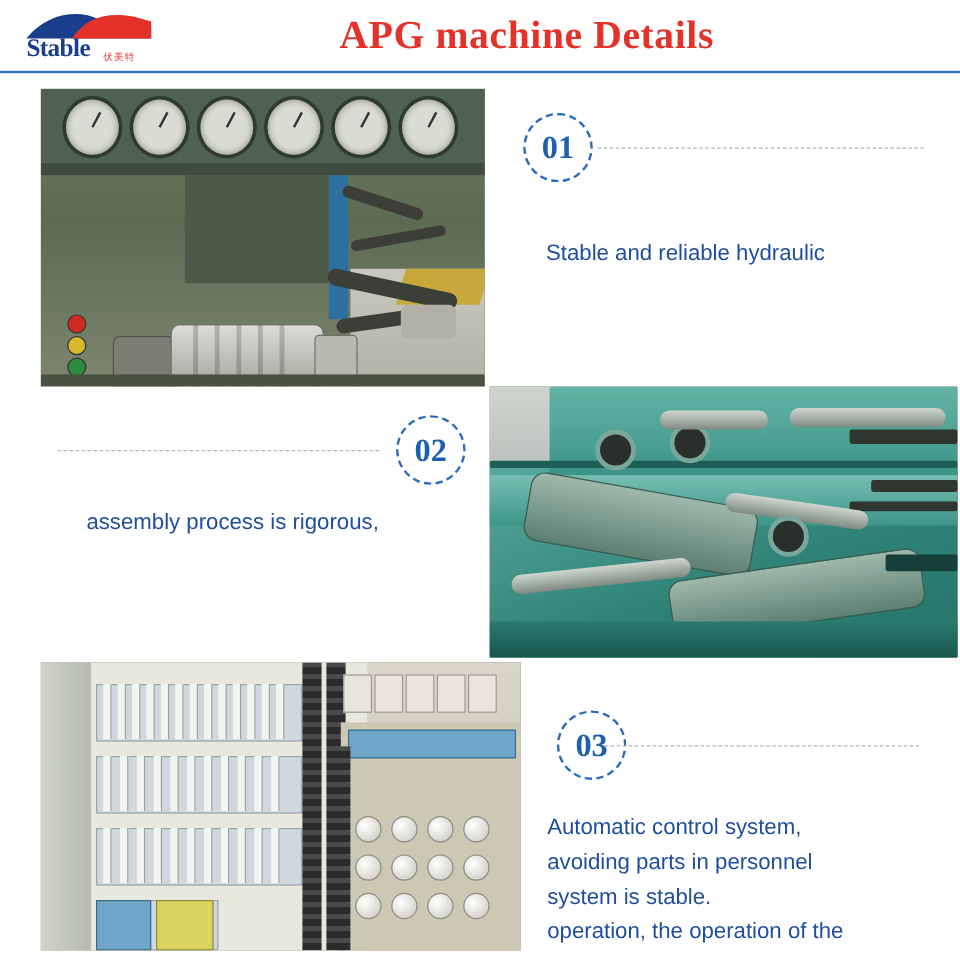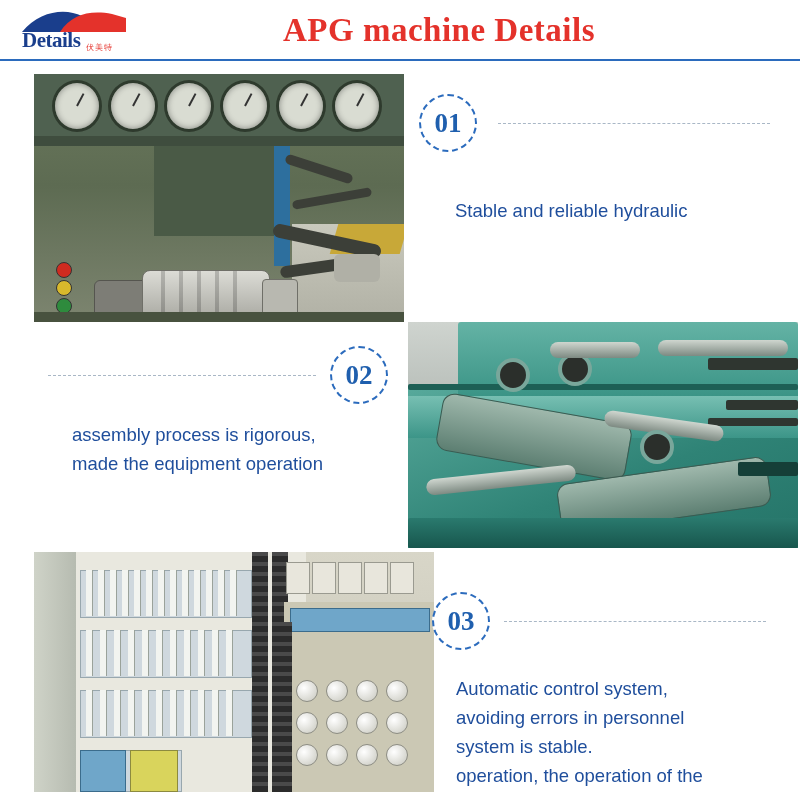--- a/index.html
+++ b/index.html
@@ -144,21 +144,21 @@
 </style>
 </head>
 <body>
 
 <div class="header">
   <div class="logo">
     <svg class="logo-swoosh" viewBox="0 0 108 26">
       <path d="M2 24 C 20 2, 46 0, 62 8 C 74 14, 88 18, 106 14 L 106 24 Z" fill="#1a3e8c"></path>
       <path d="M40 24 C 52 6, 70 2, 92 6 L 106 10 L 106 24 Z" fill="#e4322b"></path>
     </svg>
-    <div class="logo-text">Details</div>
+    <div class="logo-text">Stable</div>
     <div class="logo-sub">伏美特</div>
   </div>
   <div class="header-title">APG machine Details</div>
 </div>
 <div class="header-rule"></div>
 
 <div class="photo" style="left:34px; top:74px; width:370px; height:248px;">
   <div class="p1-bg"></div>
   <div class="p1-panel"></div>
   <div class="p1-gauge" style="left:18px;"></div>
@@ -186,33 +186,32 @@
   <div class="p1-motorcap"></div>
   <div class="p1-hose" style="left:238px;top:160px;width:110px;height:14px;transform:rotate(12deg);"></div>
   <div class="p1-hose" style="left:246px;top:186px;width:96px;height:12px;transform:rotate(-8deg);"></div>
   <div class="p1-block" style="left:300px;top:180px;width:46px;height:28px;background:#b0b0a6;border-radius:6px;"></div>
   <div class="p1-btn" style="left:22px;top:188px;background:#cf2b20;"></div>
   <div class="p1-btn" style="left:22px;top:206px;background:#d8b92c;"></div>
   <div class="p1-btn" style="left:22px;top:224px;background:#2e8b3d;"></div>
   <div class="p1-block" style="left:0;top:238px;width:370px;height:10px;background:#48523f;"></div>
 </div>
 
-<div class="badge" style="left:419px; top:94px;">01</div>
+<div class="badge" style="left:436px; top:94px;">01</div>
 <div class="dashline" style="left:498px; top:123px; width:272px;"></div>
 
 <div class="body-text" style="left:455px; top:196px; width:320px;">
   <div>Stable and reliable hydraulic</div>
 </div>
 
 <div class="dashline" style="left:48px; top:375px; width:268px;"></div>
 <div class="badge" style="left:330px; top:346px;">02</div>
 
 <div class="body-text" style="left:72px; top:420px; width:330px;">
   <div>assembly process is rigorous,</div>
-  <div>made the equipment operation</div>
 </div>
 
 <div class="photo" style="left:408px; top:322px; width:390px; height:226px;">
   <div class="p2-bg"></div>
   <div class="p2-green-body"></div>
   <div class="p2-upper"></div>
   <div class="p2-slab"></div>
   <div class="p2-bar" style="left:0;top:62px;width:390px;height:6px;background:#1d5f55;"></div>
   <div class="p2-bolt" style="left:88px;top:36px;"></div>
   <div class="p2-bolt" style="left:150px;top:30px;"></div>
@@ -301,21 +300,21 @@
   <div class="p3-knob" style="left:292px;top:160px;"></div>
   <div class="p3-knob" style="left:322px;top:160px;"></div>
   <div class="p3-knob" style="left:352px;top:160px;"></div>
   <div class="p3-knob" style="left:262px;top:192px;"></div>
   <div class="p3-knob" style="left:292px;top:192px;"></div>
   <div class="p3-knob" style="left:322px;top:192px;"></div>
   <div class="p3-knob" style="left:352px;top:192px;"></div>
   <div class="p3-cable" style="left:248px;top:70px;height:170px;width:10px;"></div>
 </div>
 
-<div class="badge" style="left:432px; top:592px;">03</div>
+<div class="badge" style="left:464px; top:592px;">03</div>
 <div class="dashline" style="left:504px; top:621px; width:262px;"></div>
 
 <div class="body-text" style="left:456px; top:674px; width:320px;">
   <div>Automatic control system,</div>
-  <div>avoiding errors in personnel</div>
+  <div>avoiding parts in personnel</div>
   <div>system is stable.</div>
   <div>operation, the operation of the</div>
 </div>
 
 </body></html>

